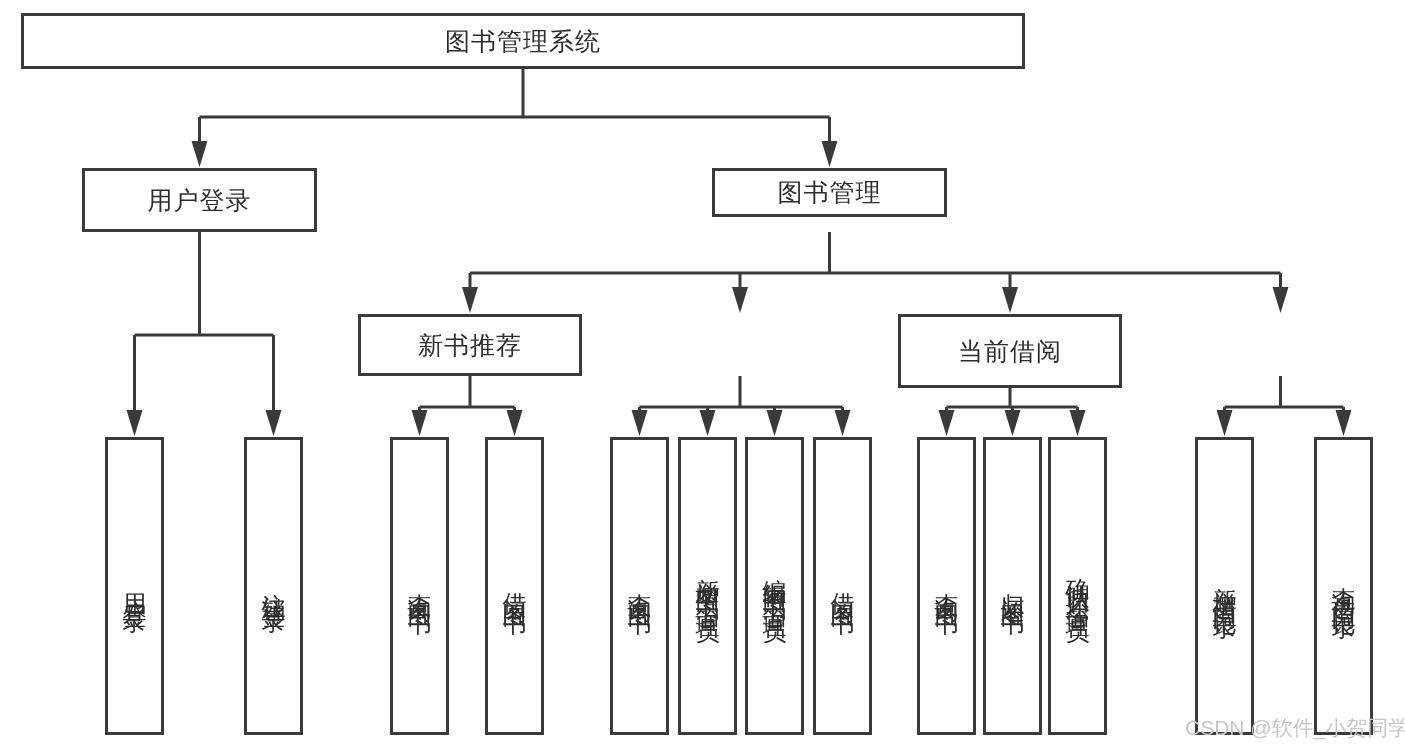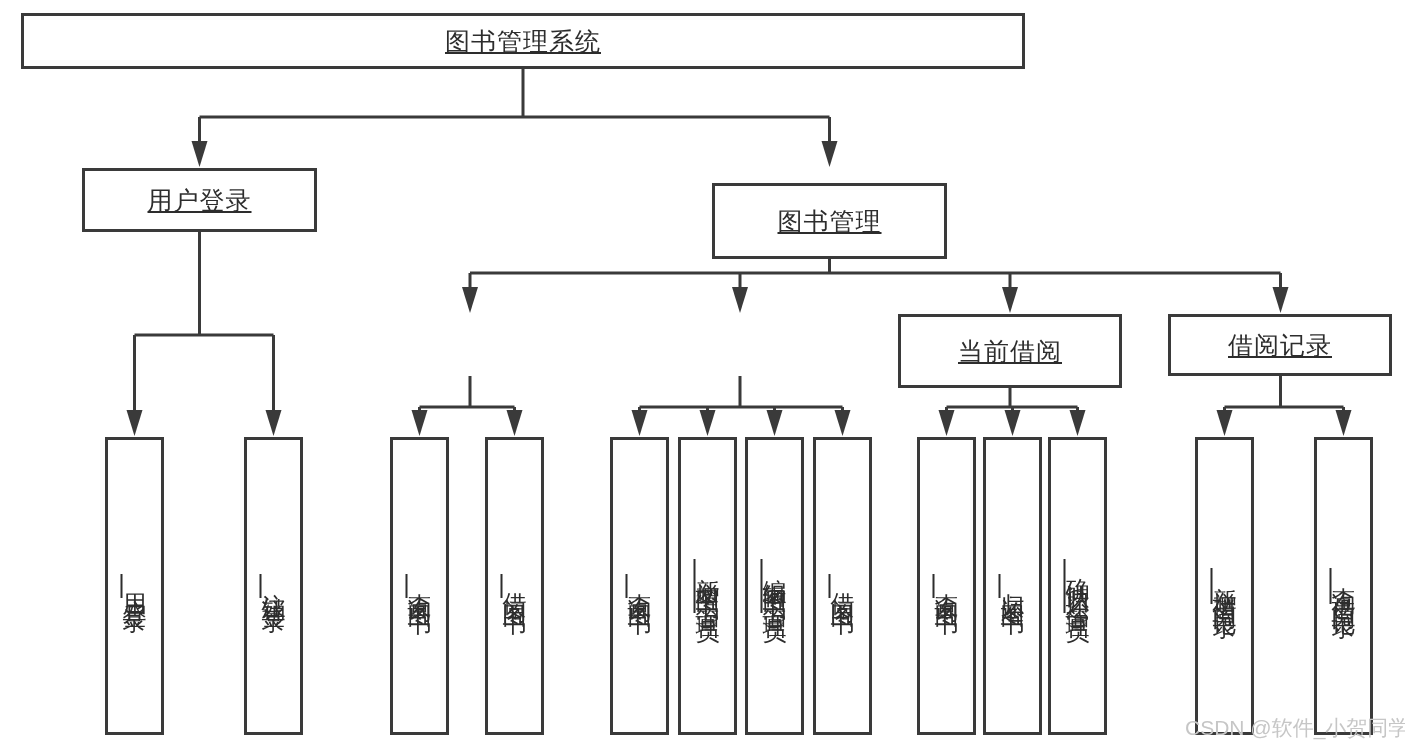--- a/index.html
+++ b/index.html
@@ -19,21 +19,20 @@
   .connectors{position:absolute;left:0;top:0;width:1405px;height:747px;}
   .connectors path{stroke:var(--line);stroke-width:3;fill:none;}
   .connectors polygon{fill:var(--line);stroke:none;}
   .node{
     position:absolute;
     box-sizing:border-box;
     border:3px solid var(--line);
     background:#fff;
     display:flex;align-items:center;justify-content:center;
     color:var(--text);
-    text-decoration:underline;
   }
   .node.h{font-size:25px;letter-spacing:1px;white-space:nowrap;}
   .node.v{font-size:24px;}
   .node.v .vtxt{
     writing-mode:vertical-rl;
     text-orientation:mixed;
     letter-spacing:6px;
     line-height:1;
     white-space:nowrap;
   }
@@ -82,24 +81,24 @@
     <polygon points="1069.5,410 1085.5,410 1077.5,436"></polygon>
 
     <path d="M1280.5,376 L1280.5,407 M1224.5,407 L1343.5,407 M1224.5,407 L1224.5,413 M1343.5,407 L1343.5,413"></path>
     <polygon points="1216.5,410 1232.5,410 1224.5,436"></polygon>
     <polygon points="1335.5,410 1351.5,410 1343.5,436"></polygon>
   </svg>
 
   <div class="node h" style="left:21px;top:13px;width:1004px;height:56px">图书管理系统</div>
 
   <div class="node h" style="left:82px;top:168px;width:235px;height:64px">用户登录</div>
-  <div class="node h" style="left:712px;top:183px;width:235px;height:76px">图书管理</div>
+  <div class="node h" style="left:712px;top:168px;width:235px;height:49px">图书管理</div>
 
+  <div class="node h" style="left:358px;top:314px;width:224px;height:62px">新书推荐</div>
   <div class="node h" style="left:898px;top:314px;width:224px;height:74px">当前借阅</div>
-  <div class="node h" style="left:1168px;top:314px;width:224px;height:62px">借阅记录</div>
 
   <div class="node v" style="left:105px;top:437px;width:59px;height:298px">
     <span class="vtxt">用户登录</span>
   </div>
   <div class="node v" style="left:244px;top:437px;width:59px;height:298px">
     <span class="vtxt">注销登录</span>
   </div>
 
   <div class="node v" style="left:390px;top:437px;width:59px;height:298px">
     <span class="vtxt">查询图书</span>

